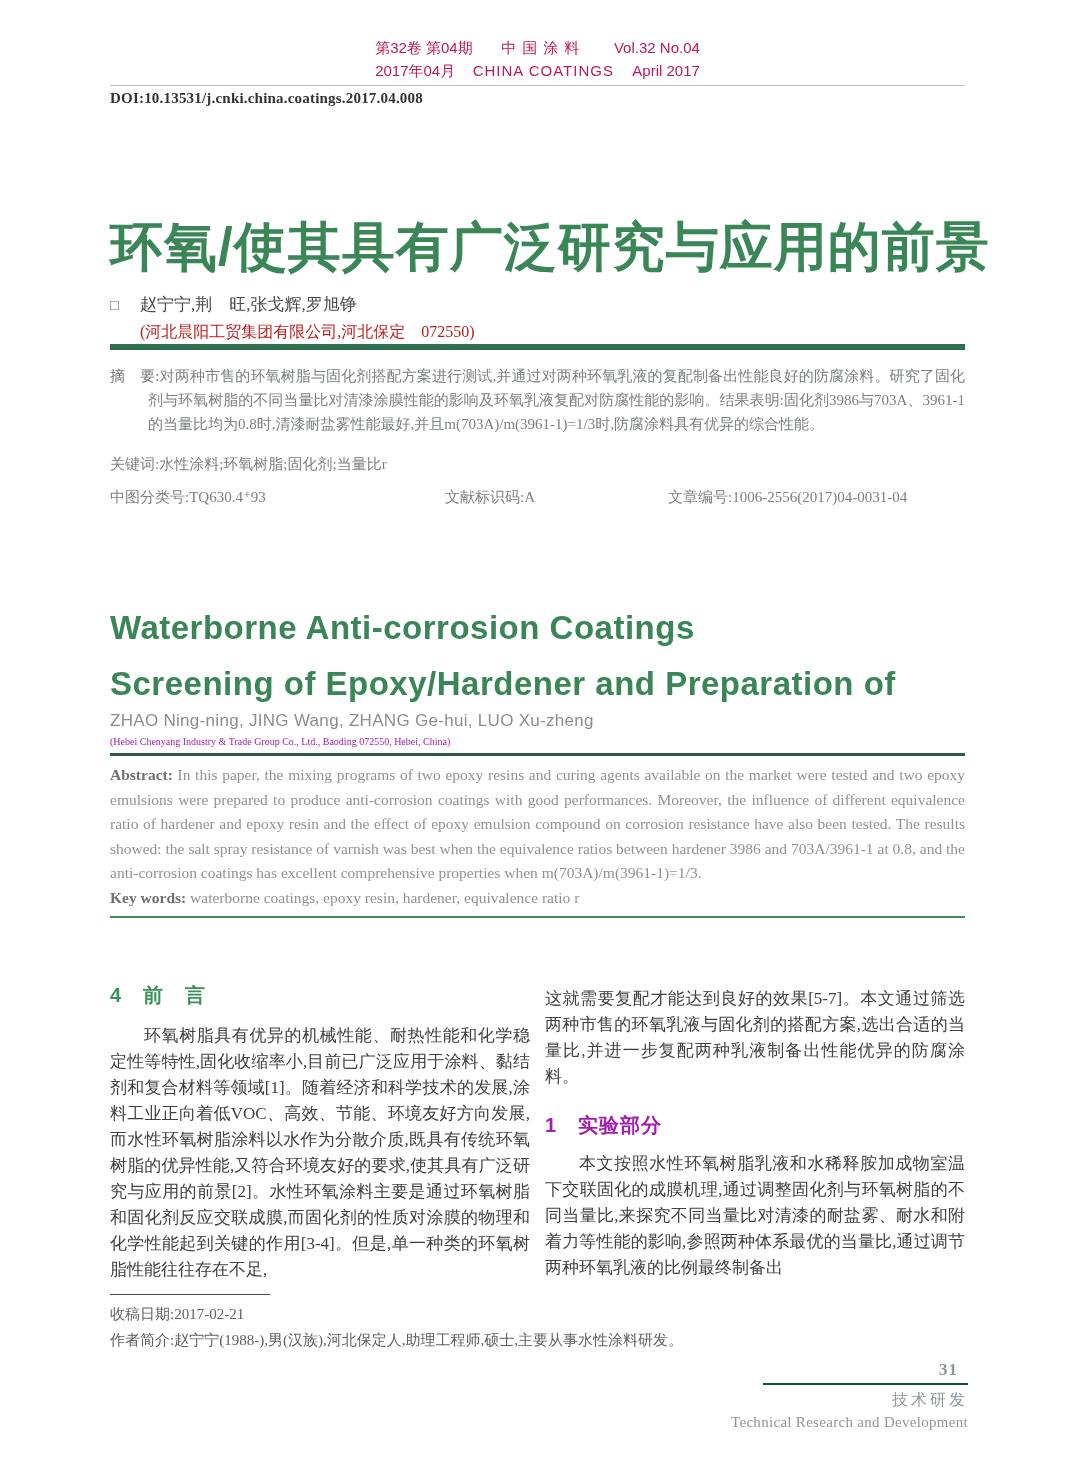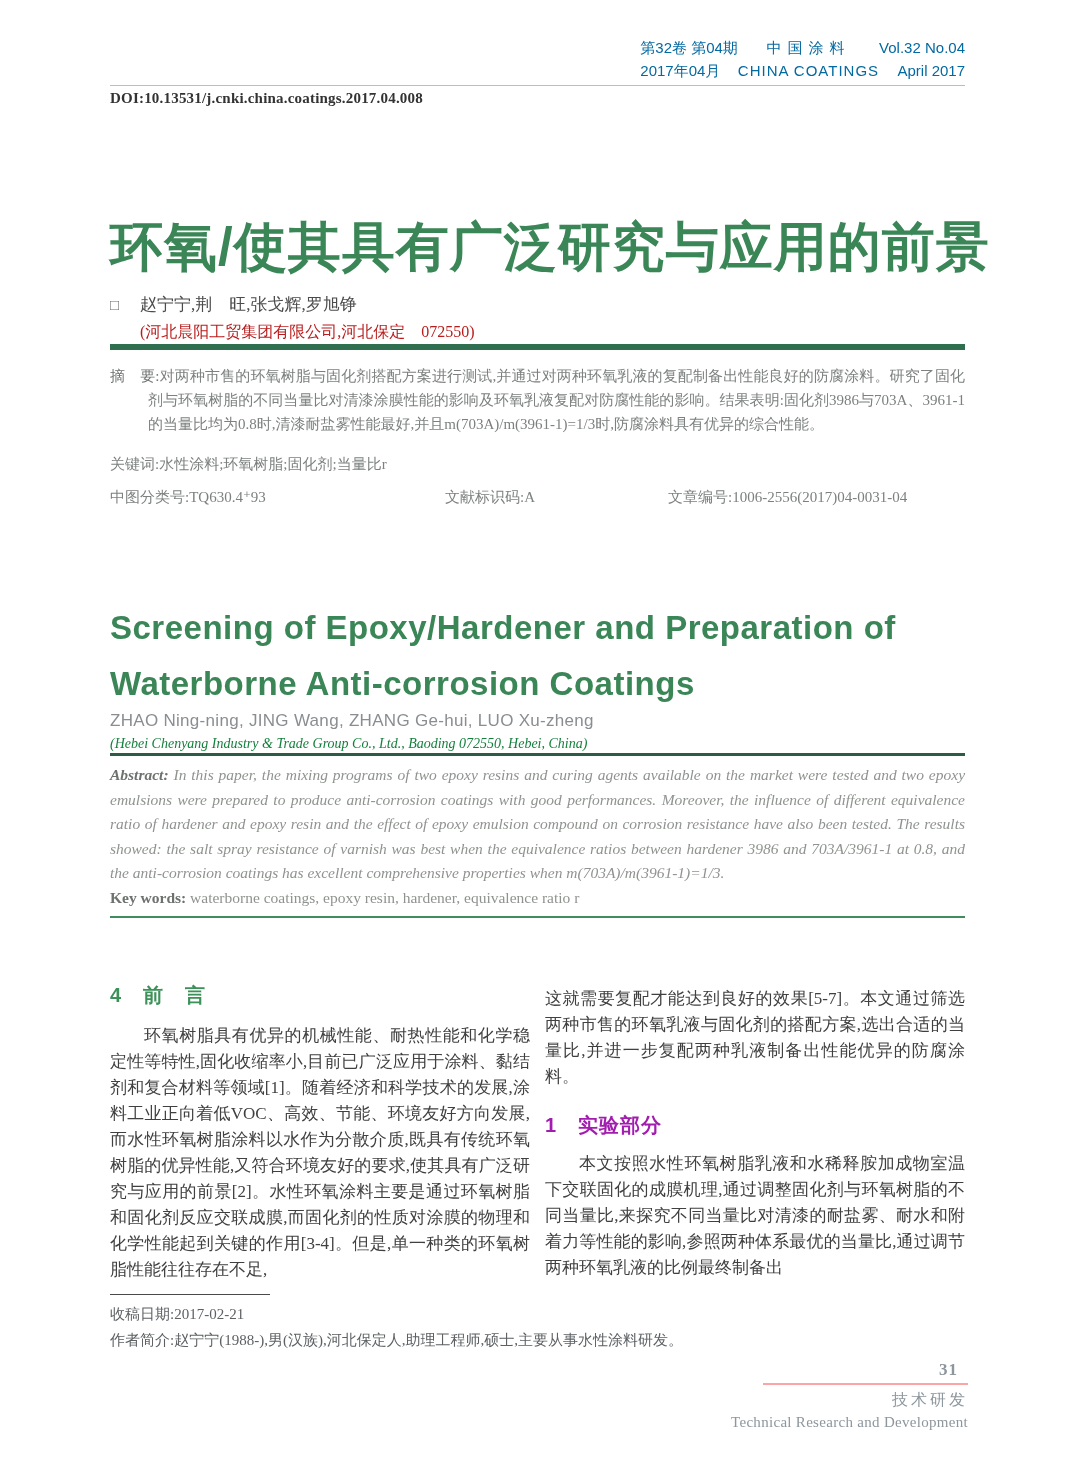--- a/index.html
+++ b/index.html
@@ -6,22 +6,22 @@
   .page {
     position:relative; width:1075px; height:1459px; margin:0 auto;
     background:#ffffff; overflow:hidden;
     font-family:"Liberation Serif","DejaVu Serif",serif;
     color:#3f3f3f;
   }
   .abs { position:absolute; }
   .sans { font-family:"Liberation Sans","DejaVu Sans",sans-serif; }
 
   
-  .jheader { top:36px; left:110px; width:855px; display:flex; justify-content:flex-end;
-             color:#0369a1; font-size:15px; line-height:23px; }
+  .jheader { top:36px; left:110px; width:855px; display:flex; justify-content:center;
+             color:#be185d; font-size:15px; line-height:23px; }
   .jheader .c { text-align:center; }
   .jheader .r { text-align:right; }
   .jh-cn { letter-spacing:6px; }
   .jh-en { letter-spacing:1px; }
   .jheader-rule { top:85px; left:110px; width:855px; border-top:1px solid #b9bec3; }
   .doi { top:90px; left:110px; width:855px; font-size:15px; font-weight:bold; color:#333; letter-spacing:0.2px; }
 
   
   .title-cn { top:212px; left:110px; width:860px; font-size:53px; font-weight:800;
               letter-spacing:1px; white-space:nowrap; }
@@ -38,21 +38,21 @@
   .meta-row { top:488px; left:110px; width:855px; height:22px; font-size:15px; color:#7c817e; }
   .meta-row span { position:absolute; top:0; white-space:nowrap; }
   .meta-clc { left:0; }
   .meta-doc { left:335px; }
   .meta-art { left:558px; }
 
   
   .title-en { top:600px; left:110px; width:855px; font-weight:bold;
               font-size:33px; line-height:56px; letter-spacing:0.5px; }
   .authors-en { top:711px; left:110px; width:855px; font-size:17px; color:#8a8e91; letter-spacing:0.3px; }
-  .affil-en { top:736px; left:110px; width:855px; font-style:italic; font-size:14px; color:#15803d; }
+  .affil-en { top:736px; left:110px; width:855px; font-size:10px; color:#a21caf; }
   .rule-dark { top:753px; left:110px; width:855px; height:3px; }
   .abstract-en { top:763px; left:110px; width:855px; font-size:15.5px; line-height:24.5px;
                  color:#8f938f; text-align:justify; }
   .abstract-en .lbl { font-weight:bold; color:#6e726f; }
   .rule-green { top:916px; left:110px; width:855px; height:2px; }
 
   
   .columns { top:982px; left:110px; width:855px; display:flex; gap:15px; }
   .col { width:420px; }
   .sec-head { margin:0 0 14px 0; font-size:20px; font-weight:bold; letter-spacing:1px; }
@@ -60,21 +60,21 @@
   .ind { text-indent:2em; }
   .col-right { padding-top:4px; }
   .col-right .sec-head { margin:22px 0 12px 0; }
 
   
   .footnote { top:1294px; left:110px; width:855px; font-size:15px; line-height:26px; color:#5d6164; }
   .footnote-rule { width:160px; border-top:1px solid #4a4a4a; margin-bottom:6px; }
 
   
   .corner { top:1360px; left:710px; width:258px; text-align:right; color:#8d969d; }
-  .pn-wrap { width:205px; margin-left:auto; border-bottom:2px solid #fca5a5; padding-bottom:3px; }
+  .pn-wrap { width:205px; margin-left:auto; border-bottom:2px solid #14532d; padding-bottom:3px; }
   .pn-wrap span { font-size:17px; font-weight:bold; letter-spacing:1px; padding-right:10px; }
   .col-cn-tag { margin-top:5px; font-size:16px; letter-spacing:3px; }
   .col-en-tag { margin-top:3px; font-size:15px; letter-spacing:0.3px; }
 </style>
 </head>
 <body>
 
 <div class="page">
 
   <div class="abs jheader sans">
@@ -107,28 +107,28 @@
   <p class="abs keywords-cn" style="margin:0;">
     <span>关键词:</span><span>水性涂料;环氧树脂;固化剂;当量比r</span>
   </p>
   <div class="abs meta-row">
     <span class="meta-clc">中图分类号:TQ630.4⁺93</span>
     <span class="meta-doc">文献标识码:A</span>
     <span class="meta-art">文章编号:1006-2556(2017)04-0031-04</span>
   </div>
 
   <h2 class="abs title-en sans" style="margin:0;color:#3a8657;">
+    <div>Waterborne Anti-corrosion Coatings</div>
     <div>Screening of Epoxy/Hardener and Preparation of</div>
-    <div>Waterborne Anti-corrosion Coatings</div>
   </h2>
   <div class="abs authors-en sans">ZHAO Ning-ning, JING Wang, ZHANG Ge-hui, LUO Xu-zheng</div>
   <div class="abs affil-en">(Hebei Chenyang Industry &amp; Trade Group Co., Ltd., Baoding 072550, Hebei, China)</div>
   <div class="abs rule-dark" style="background:#2c5c46;"></div>
   <div class="abs abstract-en">
-    <p style="margin:0;font-style:italic;">
+    <p style="margin:0;">
       <span class="lbl">Abstract:</span>
       <span>In this paper, the mixing programs of two epoxy resins and curing agents available on the market were tested and two epoxy emulsions were prepared to produce anti-corrosion coatings with good performances. Moreover, the influence of different equivalence ratio of hardener and epoxy resin and the effect of epoxy emulsion compound on corrosion resistance have also been tested. The results showed: the salt spray resistance of varnish was best when the equivalence ratios between hardener 3986 and 703A/3961-1 at 0.8, and the anti-corrosion coatings has excellent comprehensive properties when m(703A)/m(3961-1)=1/3.</span>
     </p>
     <p style="margin:0;">
       <span class="lbl">Key words:</span>
       <span>waterborne coatings, epoxy resin, hardener, equivalence ratio r</span>
     </p>
   </div>
   <div class="abs rule-green" style="background:#418b5f;"></div>
 

